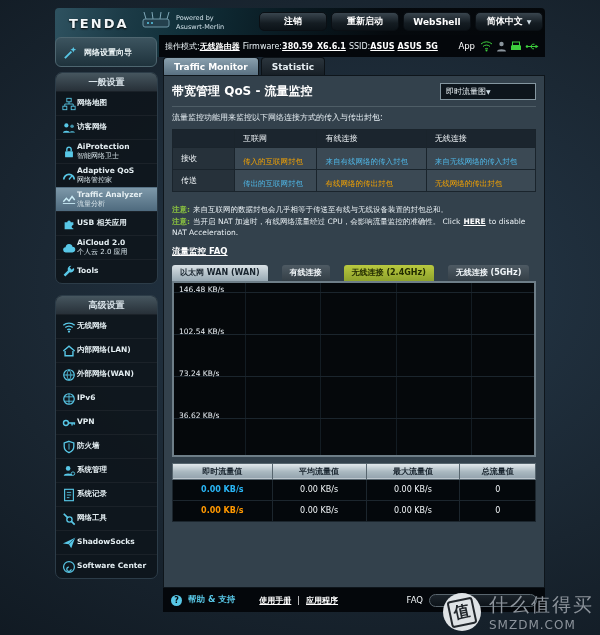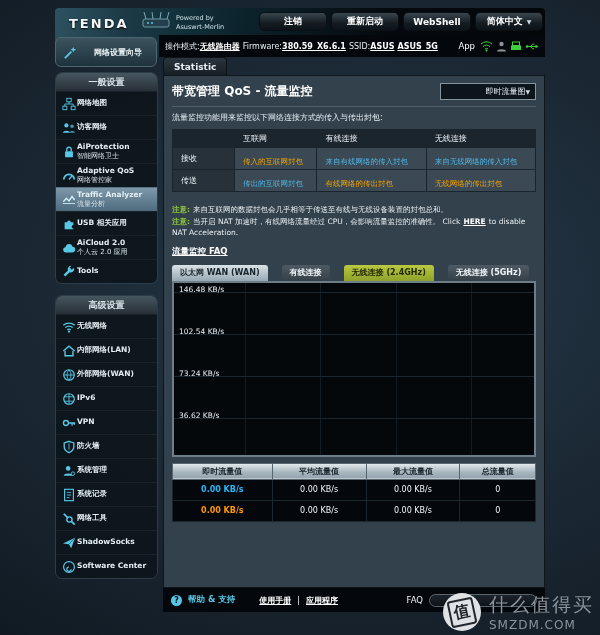--- a/index.html
+++ b/index.html
@@ -23,21 +23,21 @@
   
   .info-bar{position:absolute;left:104px;top:27px;width:386px;height:22px;background:#04070b;
     display:flex;align-items:center;gap:0;padding:0 6px;font-size:8px;color:#e8f0f4;white-space:nowrap}
   .ival{font-weight:bold;text-decoration:underline;color:#fff;margin-right:3px;cursor:pointer}
   .spacer{flex:1}
   .applbl{font-size:8.5px;color:#fff;margin-right:2px}
   .hicon{display:flex;align-items:center;margin-left:3px}
 
   
   .qis{position:absolute;left:0;top:29px;width:102px;height:30px;border-radius:6px;cursor:pointer;
-    background:linear-gradient(#3c545f,#1e323c);border:1px solid #4e6670;display:flex;align-items:center;gap:16px;padding:0 6px}
+    background:linear-gradient(#3c545f,#1e323c);border:1px solid #4e6670;display:flex;align-items:center;gap:6px;padding:0 6px}
   .qis .qlbl{font-size:8px;font-weight:bold;color:#eef6f8}
   .sidebar-section{position:absolute;left:0;width:103px;background:rgba(14,21,28,.93);
     border:1px solid #2c3c48;border-radius:7px;overflow:hidden}
   #sec-general{top:64px}
   #sec-advanced{top:287px}
   .shead{height:18px;display:flex;align-items:center;justify-content:center;font-size:9px;font-weight:bold;
     color:#d8e2e8;background:linear-gradient(#46565f,#273038)}
   .sitem{height:24px;display:flex;align-items:center;padding:0 5px;border-top:1px solid rgba(255,255,255,.05);cursor:pointer}
   .sitem .slbl{font-size:7.5px;font-weight:bold;color:#e4eef2;line-height:1.15}
   .sitem .sub{display:block;font-size:7px;font-weight:normal;color:#d7e4ea}
@@ -47,21 +47,21 @@
   
   .main{position:absolute;left:108px;top:49px;width:382px}
   .tabs{display:flex;gap:2px;height:18px}
   .tab{padding:0 10px;display:flex;align-items:center;font-size:9px;font-weight:bold;color:#e6eef2;cursor:pointer;
     background:linear-gradient(#2b353d,#171f26);border:1px solid #0c1217;border-bottom:none;border-radius:4px 4px 0 0}
   .tab.active{background:linear-gradient(#8aa0ae,#5a7182);color:#fff}
   .panel{width:382px;height:513px;background:#33414c;border:1px solid #0e151b;padding:7px 8px;position:relative}
   .title-row{display:flex;justify-content:space-between;align-items:center}
   .page-title{font-size:12px;font-weight:bold;color:#fff}
   .select{width:96px;height:17px;background:#0d151c;border:1px solid #8496a0;display:flex;align-items:center;
-    justify-content:flex-end;padding:0 5px;font-size:8px;color:#e8f0f4;cursor:pointer}
+    justify-content:flex-start;padding:0 5px;font-size:8px;color:#e8f0f4;cursor:pointer}
   .divider{height:1px;background:#5a6972;opacity:.7;margin:6px 0 5px}
   .desc{font-size:8px;color:#e4ecf1;margin:2px 0 6px}
   table.conn{width:100%;border-collapse:collapse}
   .conn th,.conn td{border:1px solid #1a242c;font-weight:normal}
   .conn thead th{background:#1b252e;height:18px;font-size:8px;color:#eef3f6;text-align:left;padding-left:8px}
   .conn .corner{width:62px}
   .conn td.rowlbl{background:#26313a;font-size:8px;color:#eef3f6;padding-left:8px;height:22px}
   .conn td.cell{background:#3b4954;padding-left:8px;height:22px}
   .conn td.cell span{font-size:7.5px;cursor:pointer}
   .lk-cyan{color:#4fb8e8}
@@ -363,20 +363,21 @@
               <circle cx="8" cy="8" r="6.2" fill="none" stroke="#58c7e6" stroke-width="1.4"></circle>
               <path d="M8 8a2.5 2.5 0 1 0 2.5 2.5" fill="none" stroke="#58c7e6" stroke-width="1.4"></path>
             </svg>
           </span>
         <span class="slbl">Software Center</span>
       </div>
     </div>
 
     <div class="main">
       <div class="tabs">
+        <div class="tab active">Traffic Monitor</div>
         <div class="tab">Statistic</div>
       </div>
       <div class="panel">
         <div class="title-row">
           <span class="page-title">带宽管理 QoS - 流量监控</span>
           <span class="select">
             <span>即时流量图</span>
             <span class="caret">▼</span>
           </span>
         </div>

